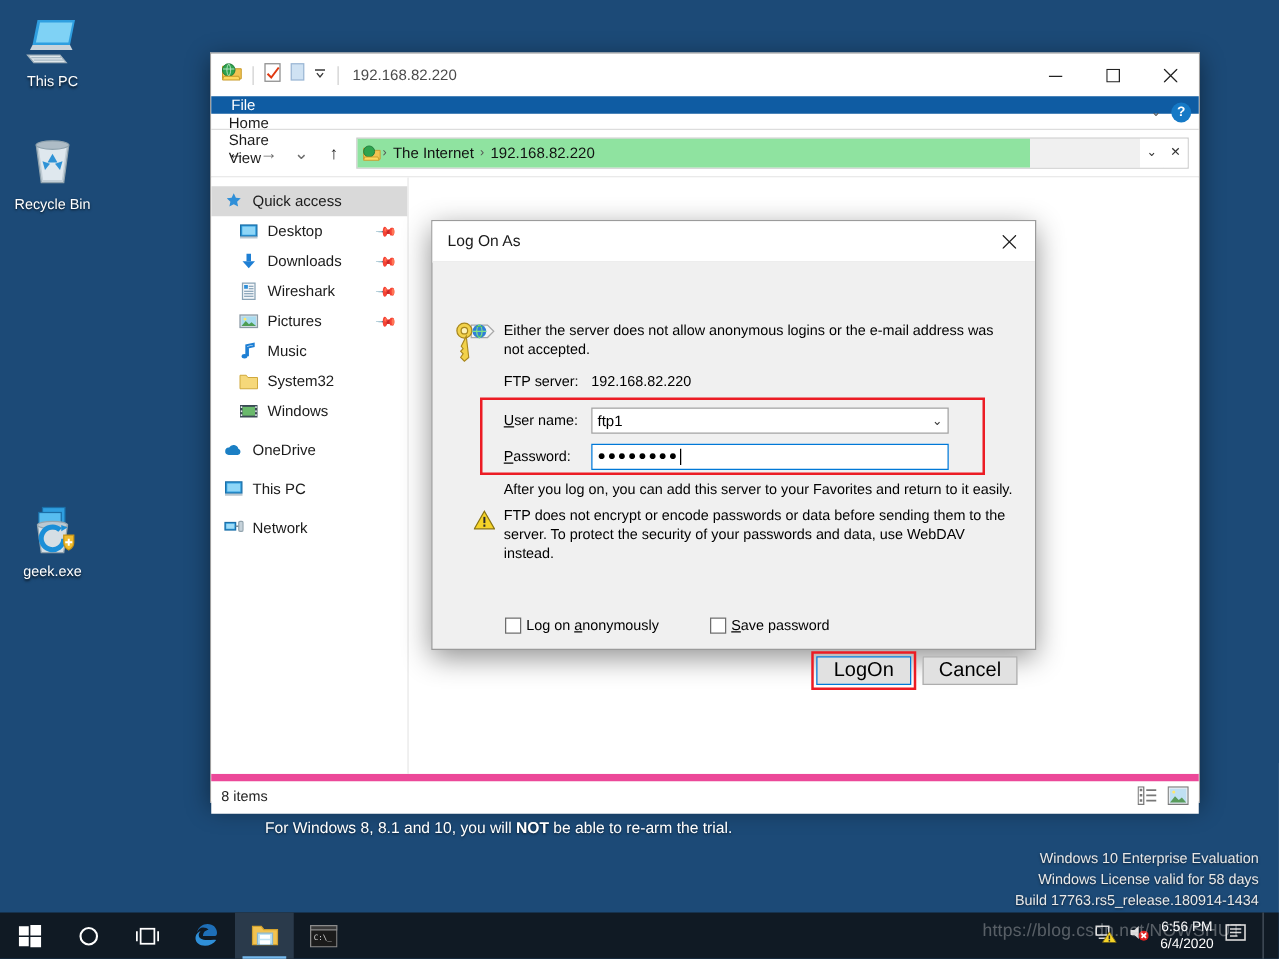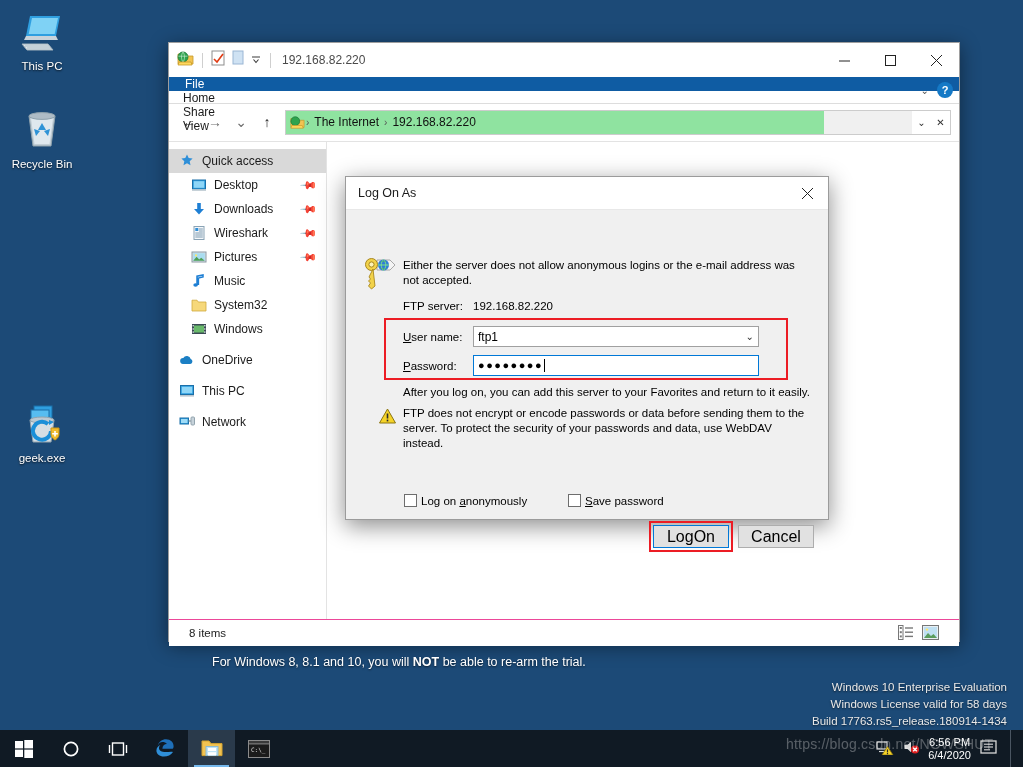--- a/index.html
+++ b/index.html
@@ -53,22 +53,22 @@
   .body-split{display:flex;height:477px;border-top:1px solid #e3e3e3;}
   .navpane{width:157px;background:#fff;border-right:1px solid #e3e3e3;padding-top:7px;overflow:hidden;}
   .navitem{height:24px;display:flex;align-items:center;font-size:12px;color:#1b1b1b;padding-left:10px;position:relative;}
   .navitem.sel{background:#d9d9d9;}
   .navitem .ni{width:16px;height:16px;margin-right:7px;display:inline-block;position:relative;flex:0 0 16px;}
   .navitem.l1{padding-left:22px;}
   .pin{position:absolute;right:10px;font-size:11px;color:#9a9a9a;transform:rotate(45deg);}
   .navgap{height:7px;}
   .content{flex:1;background:#fff;}
 
-  .statusbar{height:26px;border-top:1px solid #ec4899;display:flex;align-items:center;
-             padding:0 20px;font-size:11.5px;color:#222;background:#fff;justify-content:space-between;}
+  .statusbar{height:26px;border-top:6px solid #ec4899;display:flex;align-items:center;
+             padding:0 8px;font-size:11.5px;color:#222;background:#fff;justify-content:space-between;}
   .sb-right{margin-left:auto;display:flex;gap:8px;align-items:center;}
 
   
   #dialog{position:absolute;left:345px;top:176px;width:482px;height:342px;background:#f0f0f0;
           border:1px solid #9b9b9b;box-shadow:0 6px 22px rgba(0,0,0,.45);}
   .dlg-title{height:32px;background:#fff;display:flex;align-items:center;border-bottom:1px solid #e8e8e8;}
   .dlg-title .t{font-size:12.5px;color:#1b1b1b;padding-left:12px;}
   .dlg-close{margin-left:auto;width:42px;height:32px;display:flex;align-items:center;justify-content:center;
              font-size:13px;color:#1b1b1b;}
   .dlg-body{position:relative;height:309px;font-size:11.5px;color:#000;}

